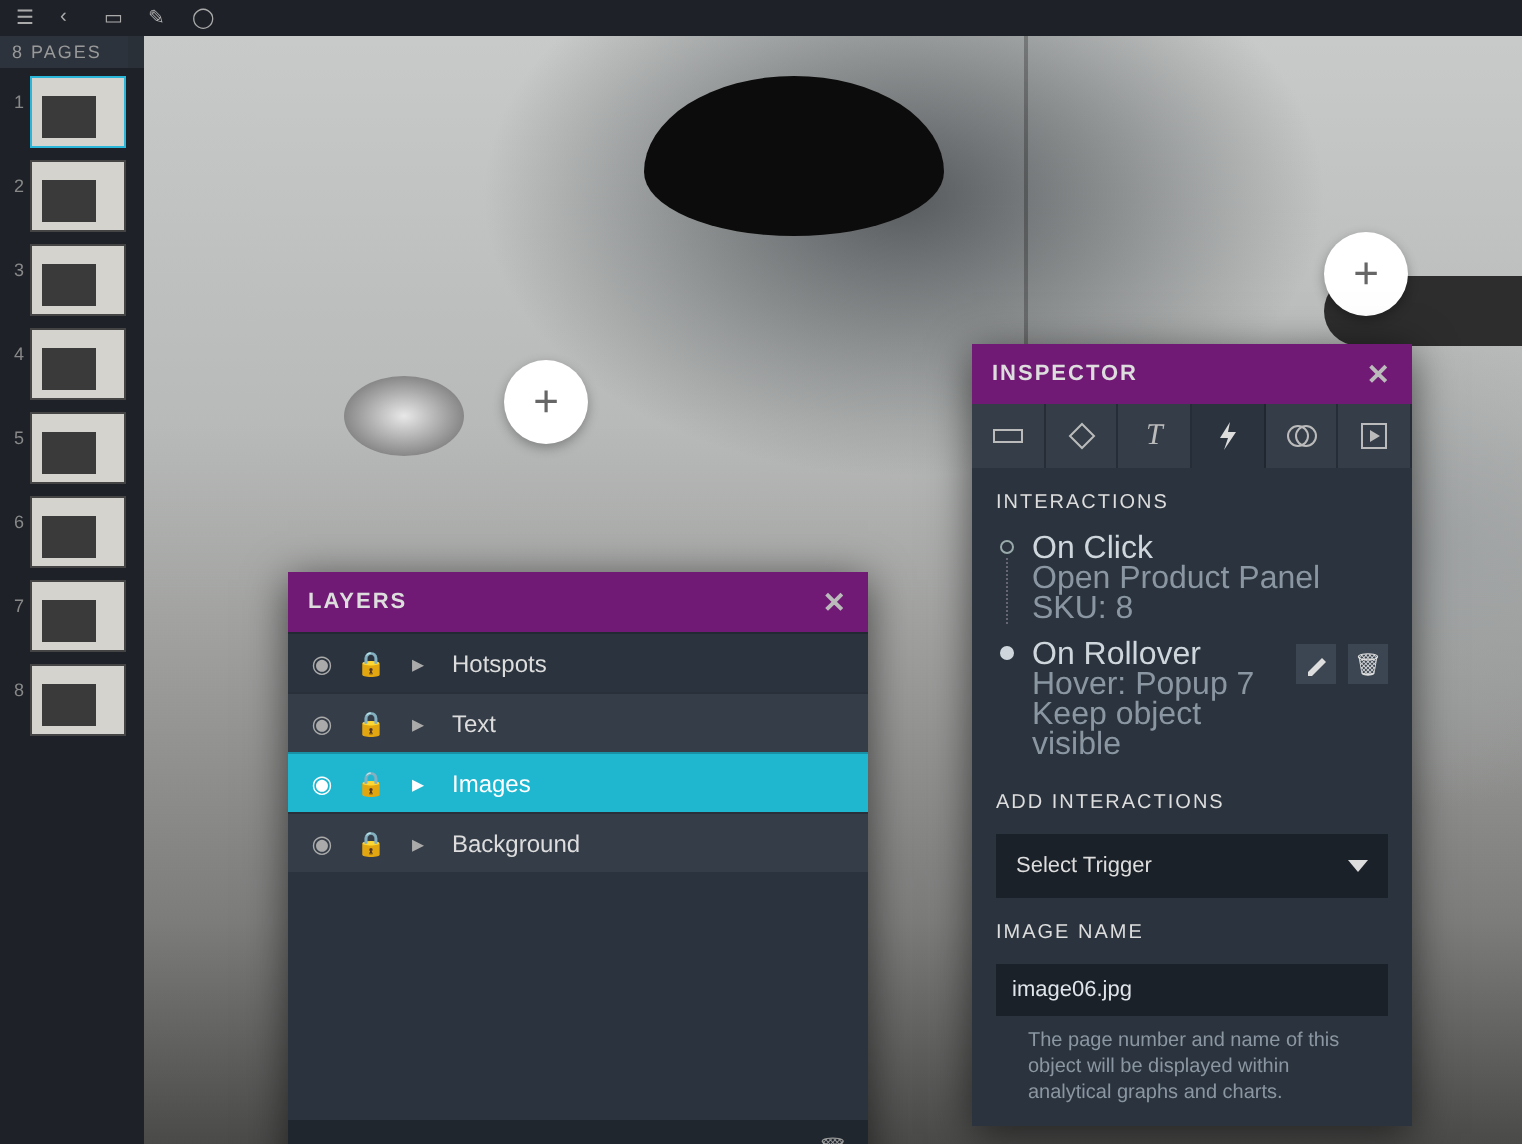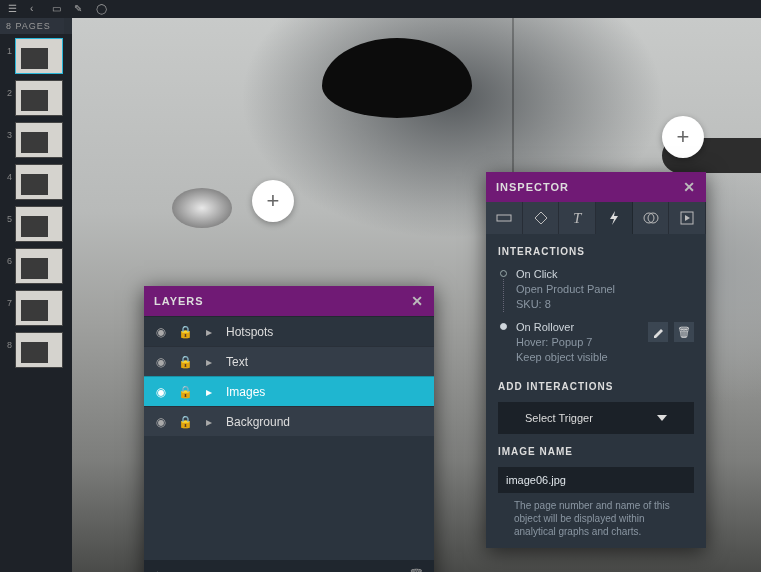--- a/index.html
+++ b/index.html
@@ -208,21 +208,21 @@
     align-items: center;
     justify-content: center;
     cursor: pointer;
     border-right: 1px solid rgba(0,0,0,0.25);
   }
   .inspector-tabs .tab.active { background: #2b343e; }
   .inspector-tabs svg { stroke: #bbb; fill: none; }
   .section-title {
     font-size: 10px;
     letter-spacing: 1px;
-    font-weight: bold;
+    font-weight: normal;
     color: #ddd;
     padding: 12px 12px 6px;
   }
   .interaction-item {
     display: flex;
     gap: 8px;
     padding: 4px 12px;
   }
   .bullet-col {
     width: 10px;
@@ -230,36 +230,36 @@
     flex-direction: column;
     align-items: center;
   }
   .bullet {
     width: 7px; height: 7px; border-radius: 50%;
     border: 1px solid #9aa; background: transparent;
     margin-top: 3px;
   }
   .bullet.filled { background: #cfd6dc; border-color: #cfd6dc; }
   .vline { flex:1; width:1px; border-left:1px dotted #667; margin:2px 0 0; }
-  .interaction-lines { flex: 1; font-size: 11px; line-height: 15px; color: #cfd6dc; }
+  .interaction-lines { flex: 1; font-size: 16px; line-height: 15px; color: #cfd6dc; }
   .interaction-lines .sub { color: #8a96a2; }
   .interaction-actions { display: flex; gap: 6px; align-items: flex-start; padding-top:2px;}
   .icon-box {
     width: 20px; height: 20px;
     background: #3b4652;
     display: flex; align-items:center; justify-content:center;
     cursor: pointer;
   }
   .select-trigger {
     margin: 4px 12px 0;
     background: #1b2128;
     height: 32px;
     display: flex;
     align-items: center;
-    padding: 0 27px;
+    padding: 0 10px;
     justify-content: space-between;
     cursor: pointer;
     font-size: 11px;
     position: relative;
   }
   .image-name-input {
     margin: 4px 12px 6px;
     background: #1b2128;
     height: 26px;
     display: flex;

